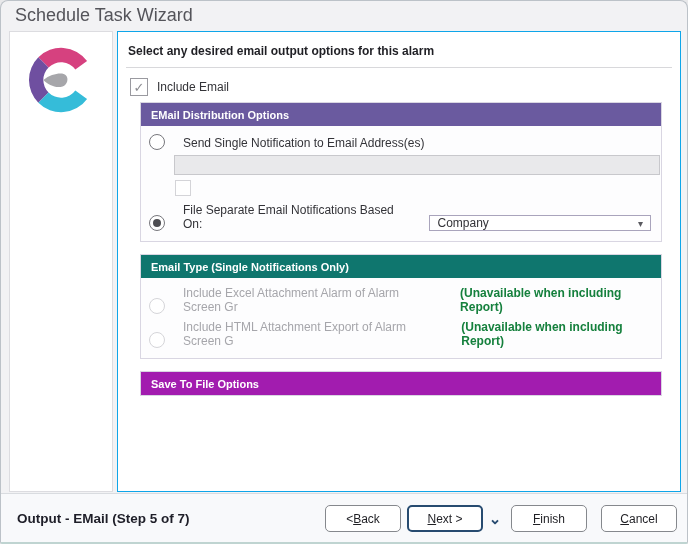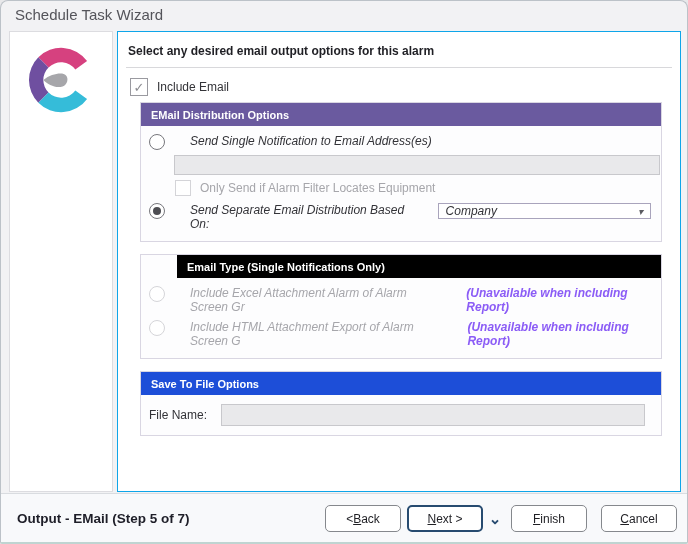--- a/index.html
+++ b/index.html
@@ -1,21 +1,21 @@
 <!DOCTYPE html>
 <html><head>
 <meta charset="utf-8">
 <style>
   html,body { margin:0; padding:0; background:#e8e8ea; font-family:"Liberation Sans", sans-serif; }
   .window {
     position:relative; width:688px; height:544px; margin:0 auto;
     background:#f2f2f4; border:1px solid #bcc2c8; border-radius:8px 8px 2px 2px;
     box-sizing:border-box; overflow:hidden; border-bottom:2px solid #bfd4d1;
   }
-  .titlebar { height:28px; line-height:28px; padding-left:14px; font-size:15px; color:#54545a; }
+  .titlebar { height:28px; line-height:28px; padding-left:14px; font-size:18px; color:#54545a; }
 
   .left-panel {
     position:absolute; left:8px; top:30px; width:104px; height:461px;
     background:#ffffff; border:1px solid #dcdce0; box-sizing:border-box;
     display:flex; justify-content:center; align-items:flex-start;
   }
   .logo { margin-top:8px; }
 
   .content-panel {
     position:absolute; left:116px; top:30px; width:564px; height:461px;
@@ -29,26 +29,26 @@
     width:16px; height:16px; border:1px solid #9a9aa0; background:#fff; flex:none;
     display:flex; align-items:center; justify-content:center; color:#8b8b90; font-size:13px; line-height:1;
   }
   .checkbox.small { width:14px; height:14px; }
   .checkbox.disabled { border-color:#d4d4d8; color:#d4d4d8; }
 
   .box { margin-left:14px; width:522px; border:1px solid #d9d6e2; background:#fdfdfe; box-sizing:border-box; margin-bottom:12px; }
   .box-header { color:#ffffff; font-weight:bold; font-size:11px; padding:6px 10px 5px 10px; }
   .box-body { padding:5px 8px 7px 8px; }
 
-  .radio-row { display:flex; align-items:flex-start; gap:25px; font-size:12px; color:#333338; padding:3px 0 3px 0;font-style:italic; }
+  .radio-row { display:flex; align-items:flex-end; gap:18px; font-size:12px; color:#333338; padding:3px 0 3px 0; }
   .radio { width:16px; height:16px; border-radius:50%; border:1px solid #77777c; background:#fff; position:relative; flex:none; box-sizing:border-box; }
   .radio.selected::after { content:""; position:absolute; left:3px; top:3px; right:3px; bottom:3px; border-radius:50%; background:#4d4d52; }
   .radio.disabled { border-color:#d5d5d9; }
   .dis-label { color:#a6a6ab; }
-  .note { font-weight:bold; color:#8b5cf6; margin-left:4px; }
+  .note { font-weight:bold; color:#15803d; margin-left:4px; }
 
   .text-input { height:20px; border:1px solid #a7a7ad; background:#fff; font:12px "Liberation Sans",sans-serif; padding:0 4px; box-sizing:border-box; }
   .text-input.disabled { background:#e9e9eb; border-color:#c8c8cc; }
   .dist-input { display:block; margin:2px 0 5px 25px; width:486px; }
 
   .sub-row { margin-left:26px; }
 
   .dropdown {
     margin-left:auto; margin-right:2px; width:226px; height:16px; box-sizing:border-box;
     border:1px solid #a9a4bc; background:#fff; display:flex; align-items:center; justify-content:space-between;
@@ -109,56 +109,51 @@
     <div class="box">
       <div class="box-header hdr" style="background: rgb(106, 90, 159);">EMail Distribution Options</div>
       <div class="box-body">
         <div class="radio-row">
           <span class="radio"></span>
           <span>Send Single Notification to Email Address(es)</span>
         </div>
         <input class="text-input disabled dist-input" disabled="" value="" style="">
         <div class="chk-row sub-row" style="margin:2px 0 4px 26px;">
           <span class="checkbox small disabled"></span>
-          <span class="dis-label">Only Send if Alarm Filter Locates Equipment</span>
         </div>
         <div class="radio-row">
           <span class="radio selected"></span>
-          <span>Send Separate Email Distribution Based On:</span>
+          <span>File Separate Email Notifications Based On:</span>
           <div class="dropdown">
             <span>Company</span>
             <span class="dd-arrow">▾</span>
           </div>
         </div>
       </div>
     </div>
 
     <div class="box">
-      <div class="box-header hdr" style="background: #000000; margin-left: 36px;">Email Type (Single Notifications Only)</div>
+      <div class="box-header hdr" style="background: #0f766e;">Email Type (Single Notifications Only)</div>
       <div class="box-body">
         <div class="radio-row">
           <span class="radio disabled"></span>
           <span class="dis-label">Include Excel Attachment Alarm of Alarm Screen Gr</span>
           <span class="note">(Unavailable when including Report)</span>
         </div>
         <div class="radio-row">
           <span class="radio disabled"></span>
           <span class="dis-label">Include HTML Attachment Export of Alarm Screen G</span>
           <span class="note">(Unavailable when including Report)</span>
         </div>
       </div>
     </div>
 
 
     <div class="box">
-      <div class="box-header hdr" style="background: #1d4ed8;">Save To File Options</div>
-      <div class="field-row">
-        <span class="file-label">File Name:</span>
-        <input class="text-input disabled" style="width: 424px; height: 22px;" disabled="" value="">
-      </div>
+      <div class="box-header hdr" style="background: #a21caf;">Save To File Options</div>
     </div>
 
   </div>
 
   <div class="footer">
     <span class="status">Output - EMail (Step 5 of 7)</span>
     <div class="btns">
       <button class="btn btn-back">&lt; <u>B</u>ack</button>
       <button class="btn btn-next" style="border-color: rgb(39, 75, 112);"><u>N</u>ext &gt;</button>
       <span class="chev" style="color: rgb(39, 75, 112);">⌄</span>

